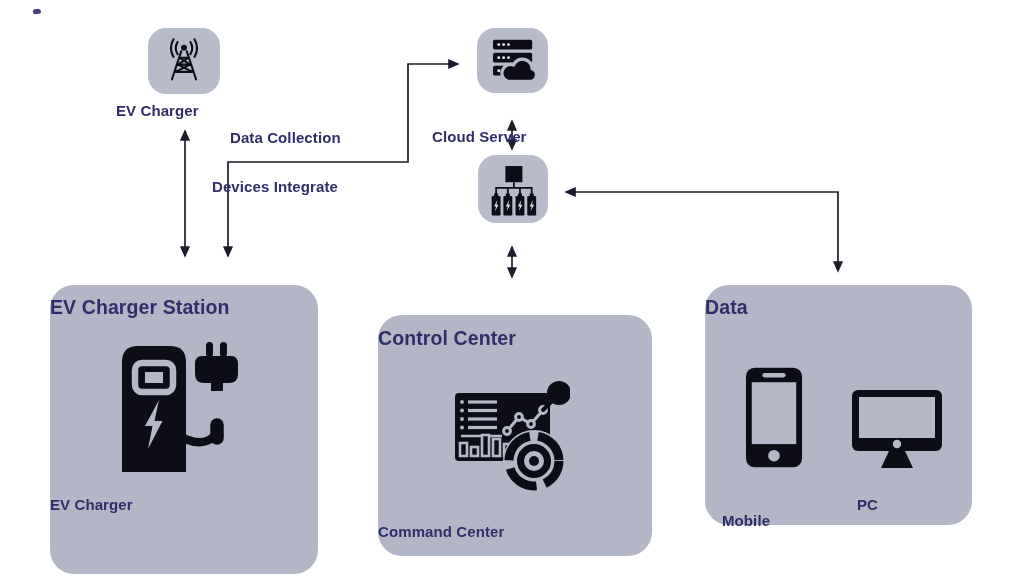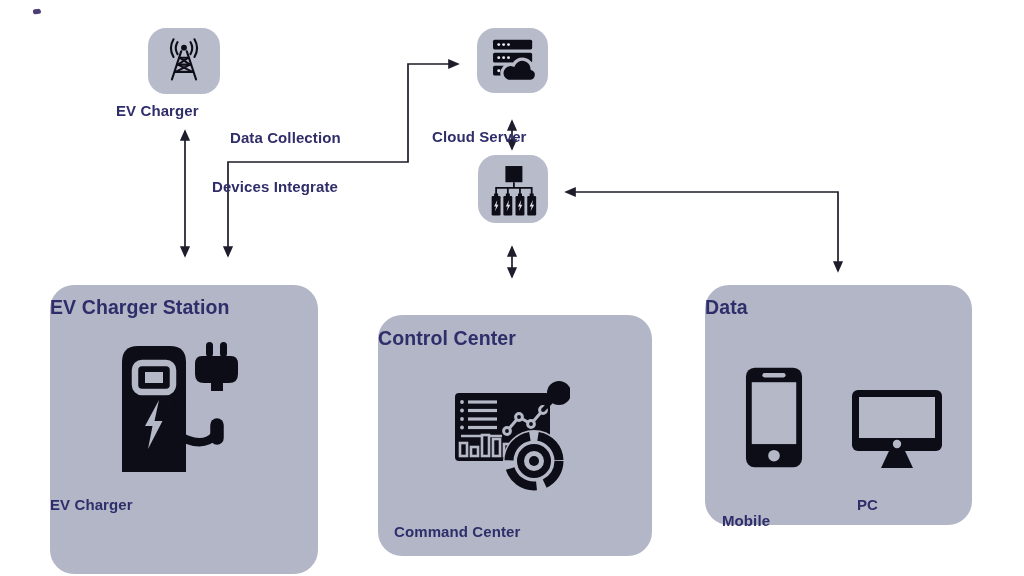--- a/index.html
+++ b/index.html
@@ -178,21 +178,21 @@
           <rect x="19" y="70" width="7" height="9"></rect>
         <rect x="30" y="58" width="7" height="21"></rect>
           <rect x="41" y="62" width="7" height="17"></rect>
         <rect x="52" y="67" width="7" height="12"></rect>
       </g>
       <circle cx="82" cy="84" r="31" fill="#b4b8c7"></circle>
       <circle cx="82" cy="84" r="25" stroke="#0d0d17" stroke-width="9" fill="none" stroke-dasharray="34 8.4" stroke-dashoffset="6"></circle>
       <circle cx="82" cy="84" r="13.5" stroke="#0d0d17" stroke-width="7" fill="#b4b8c7"></circle>
       <circle cx="82" cy="84" r="5" fill="#0d0d17"></circle>
     </svg>
-    <div class="panel-caption" style="left:0;right:0;top:208px;padding-left:16px;">Command Center</div>
+    <div class="panel-caption" style="left:0;right:0;top:208px;">Command Center</div>
   </div>
 
   <div class="panel" style="left:705px;top:285px;width:267px;height:240px;">
     <div class="panel-title" style="top:11px;">Data</div>
     <svg style="left:40px;top:81px;" width="58" height="103" viewBox="0 0 60 105">
       <rect x="1" y="1" width="58" height="103" rx="9" fill="#0d0d17"></rect>
       <rect x="18" y="6.5" width="24" height="4.5" rx="2.2" fill="#b4b8c7"></rect>
       <rect x="7" y="16" width="46" height="64" fill="#b4b8c7"></rect>
       <circle cx="30" cy="92" r="6" fill="#b4b8c7"></circle>
     </svg>

